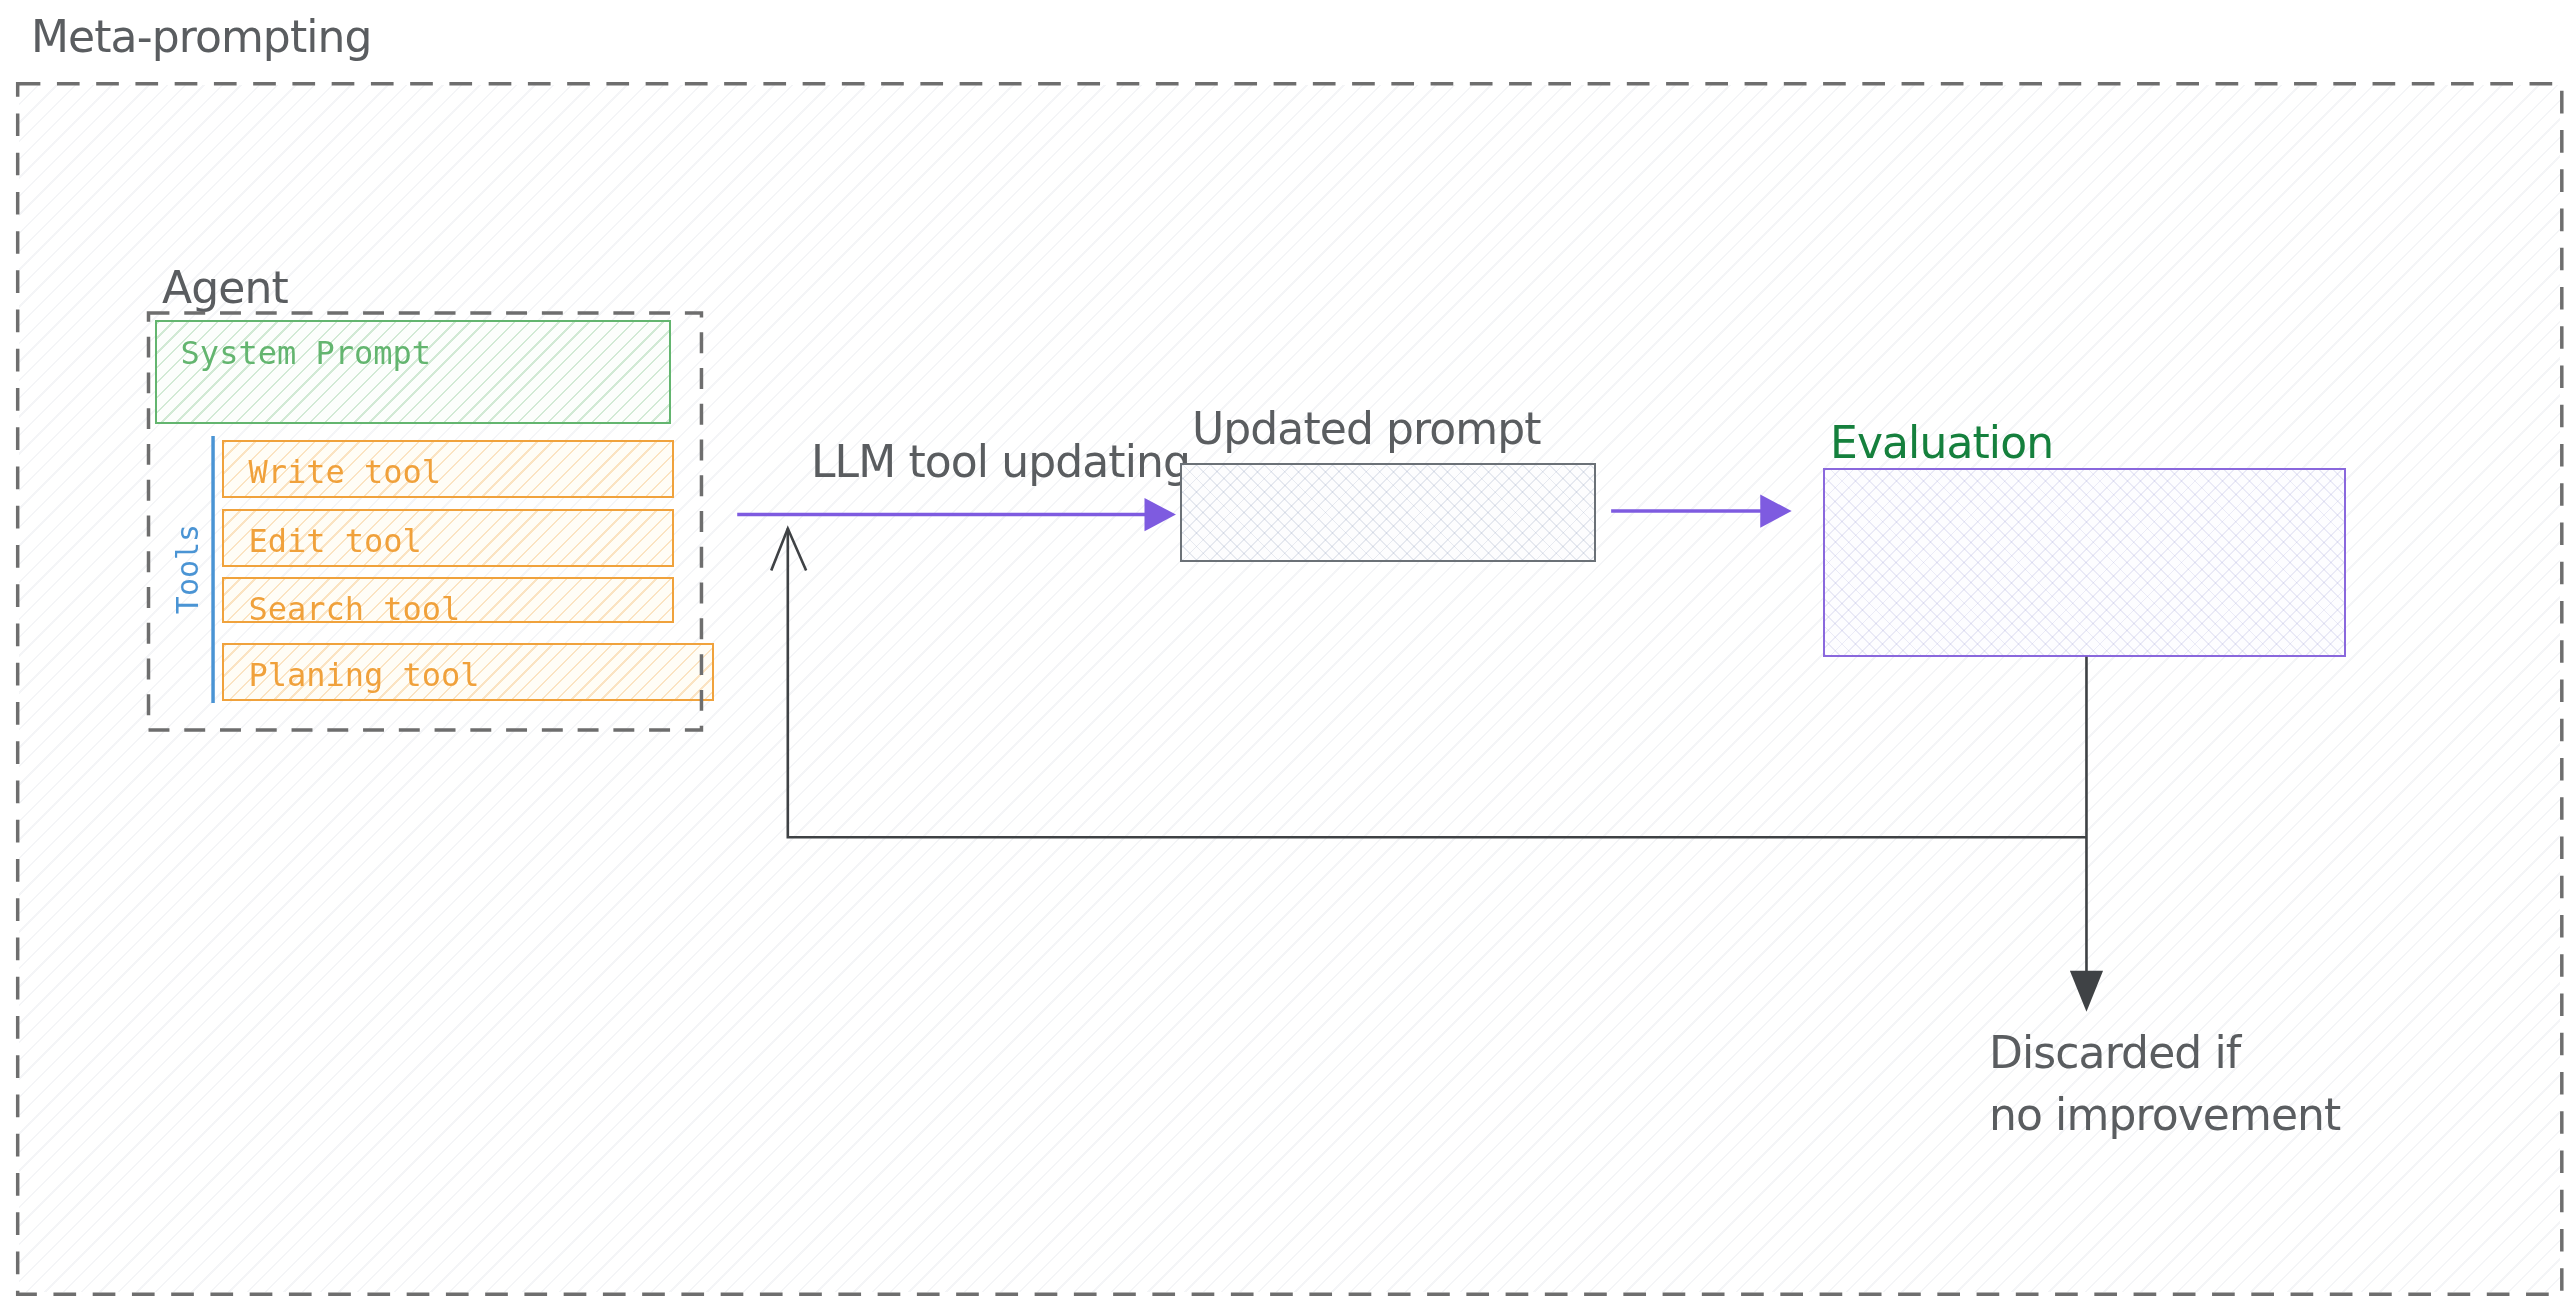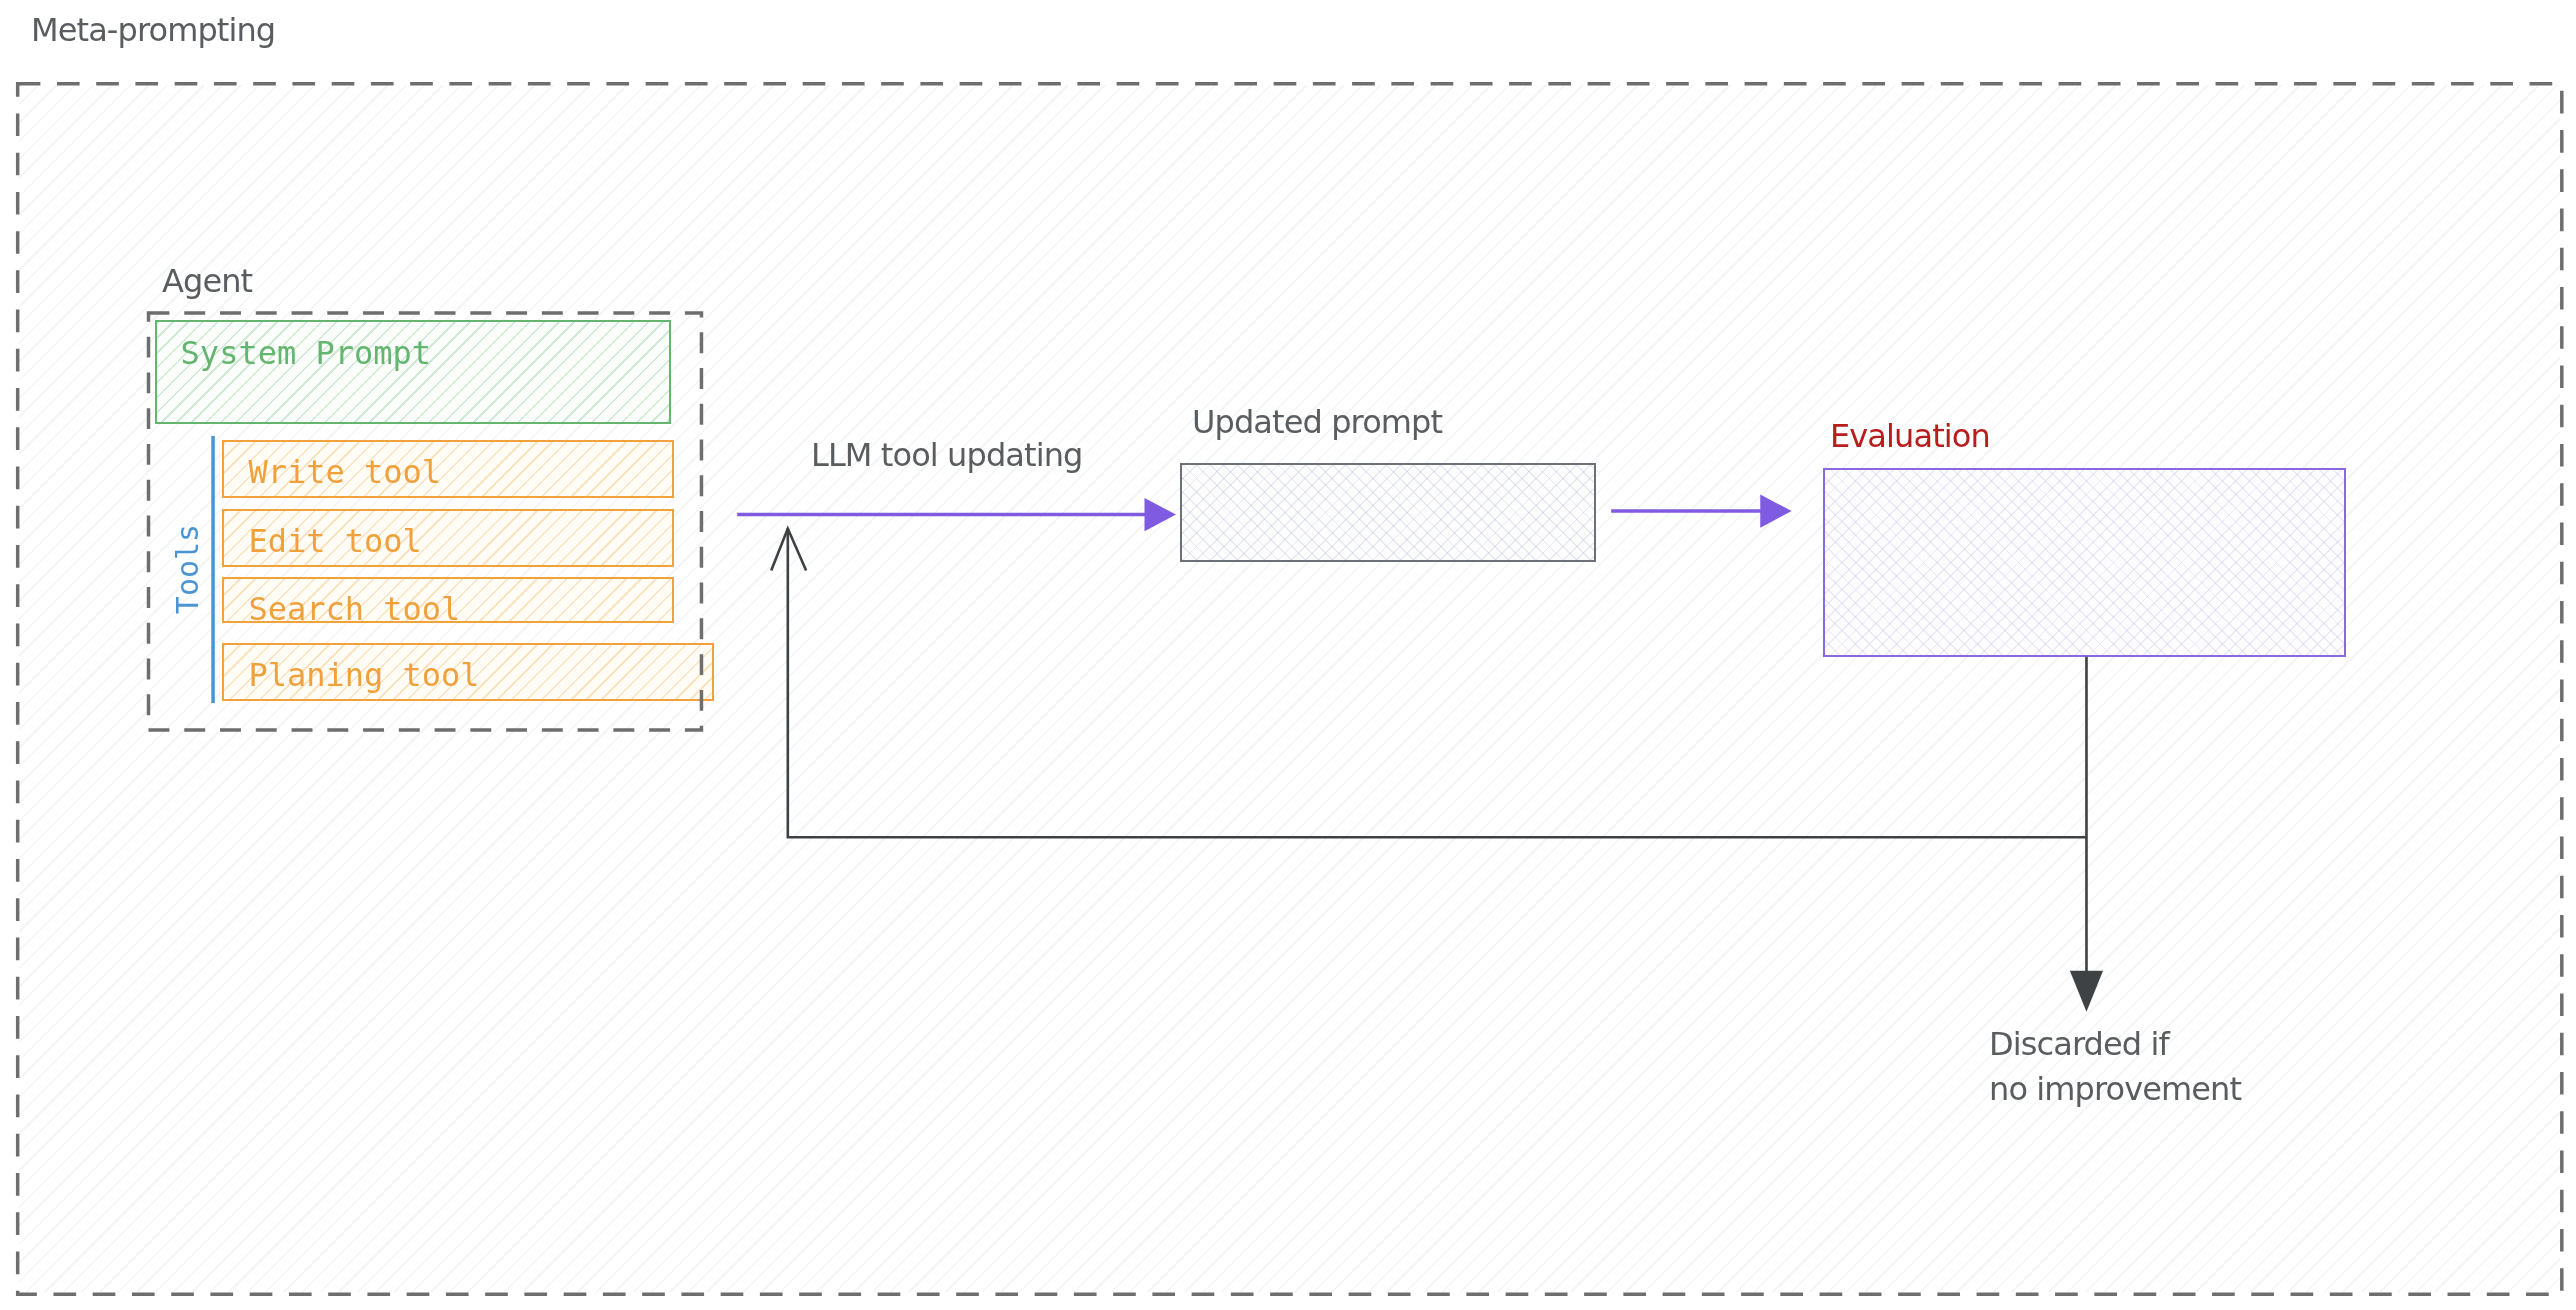--- a/index.html
+++ b/index.html
@@ -30,26 +30,26 @@
   .purple-cross-box{
     border:2.6px solid #8a68dd;
     background:
       repeating-linear-gradient(45deg,rgba(150,150,210,0.18) 0 1.3px,transparent 1.3px 9.6px),
       repeating-linear-gradient(135deg,rgba(150,150,210,0.18) 0 1.3px,transparent 1.3px 9.6px),
       #fdfdff;
   }
 
   
   .hand{
-    position:absolute;color:#5a5d60;font-size:32px;letter-spacing:-0.9px;
+    position:absolute;color:#5a5d60;font-size:44px;letter-spacing:-0.9px;
     font-family:"DejaVu Sans",sans-serif;white-space:nowrap;
   }
   .green-text{color:#63b56f;}
   .orange-text{color:#f0a13b;}
-  .purple-text{color:#b91c1c;}
+  .purple-text{color:#15803d;}
   .box-label{position:absolute;font-size:32px;font-family:"DejaVu Sans Mono",monospace;white-space:nowrap;}
   .vlabel{
     position:absolute;left:187px;top:569px;
     transform:translate(-50%,-50%) rotate(-90deg);
     font-family:"DejaVu Sans Mono",monospace;font-size:30px;color:#4a94d4;white-space:nowrap;
   }
   .note{line-height:1.42;white-space:nowrap;}
   .note span{display:block;}
 
   

